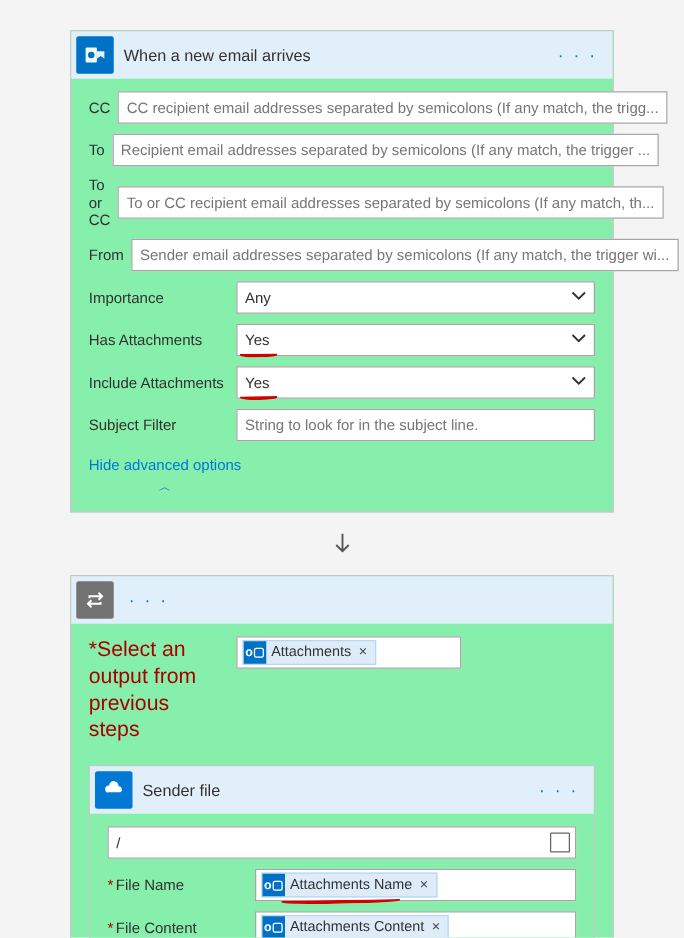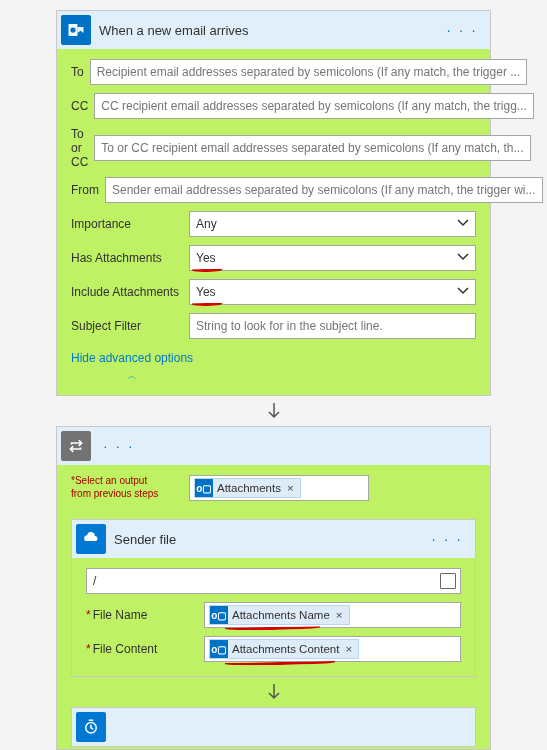--- a/index.html
+++ b/index.html
@@ -12,22 +12,22 @@
     color: #323130;
     width: 547px;
     height: 750px;
     overflow: hidden;
   }
   .canvas { padding: 8px 0 0 0; }
 
   
   .card {
     border: 1px solid #c8c8c8;
-    background: #bef264;
-    margin: 2px auto;
+    background: #86efac;
+    margin: 16px auto;
   }
   .card-header {
     background: #e1effa;
     display: flex;
     align-items: center;
     padding: 0;
     height: 38px;
     position: relative;
   }
   .card-header .title {
@@ -141,53 +141,53 @@
 
   
   .redmark {
     position:absolute;
     height: 4px;
     border-bottom: 3px solid #d40000;
     border-radius: 0 0 50% 50%;
     transform: rotate(-1deg);
     pointer-events:none;
   }
-  .select-output-note { font-size: 10px; color:#a80000; line-height: 1.25; width: 96px; }
+  .select-output-note { font-size: 17px; color:#a80000; line-height: 1.25; width: 96px; }
 </style>
 </head>
 <body>
 
 <div class="canvas">
 
   <div class="card" style="width:435px;">
     <div class="card-header">
       <div class="icon-box icon-outlook">
         <svg viewBox="0 0 24 24">
             <rect x="2" y="4" width="12" height="16" rx="1" fill="#fff" opacity=".95"></rect>
             <circle cx="8" cy="12" r="3.5" fill="#0072c6"></circle>
             <path d="M14 8h8v8l-4-3-4 3z" fill="#fff" opacity=".9"></path>
           </svg>
       </div>
       <div class="title">When a new email arrives</div>
       <div class="dots">· · ·</div>
     </div>
     <div class="card-body">
       <div class="row">
+        <div class="lbl">CC</div>
+        <div class="ctrl">
+            <div class="input">
+              <span class="ph">CC recipient email addresses separated by semicolons (If any match, the trigg...</span>
+            </div>
+          </div>
+      </div>
+      <div class="row">
         <div class="lbl">To</div>
         <div class="ctrl">
             <div class="input">
               <span class="ph">Recipient email addresses separated by semicolons (If any match, the trigger ...</span>
-            </div>
-          </div>
-      </div>
-      <div class="row">
-        <div class="lbl">CC</div>
-        <div class="ctrl">
-            <div class="input">
-              <span class="ph">CC recipient email addresses separated by semicolons (If any match, the trigg...</span>
             </div>
           </div>
       </div>
       <div class="row">
         <div class="lbl">To or CC</div>
         <div class="ctrl">
             <div class="input">
               <span class="ph">To or CC recipient email addresses separated by semicolons (If any match, th...</span>
             </div>
           </div>

